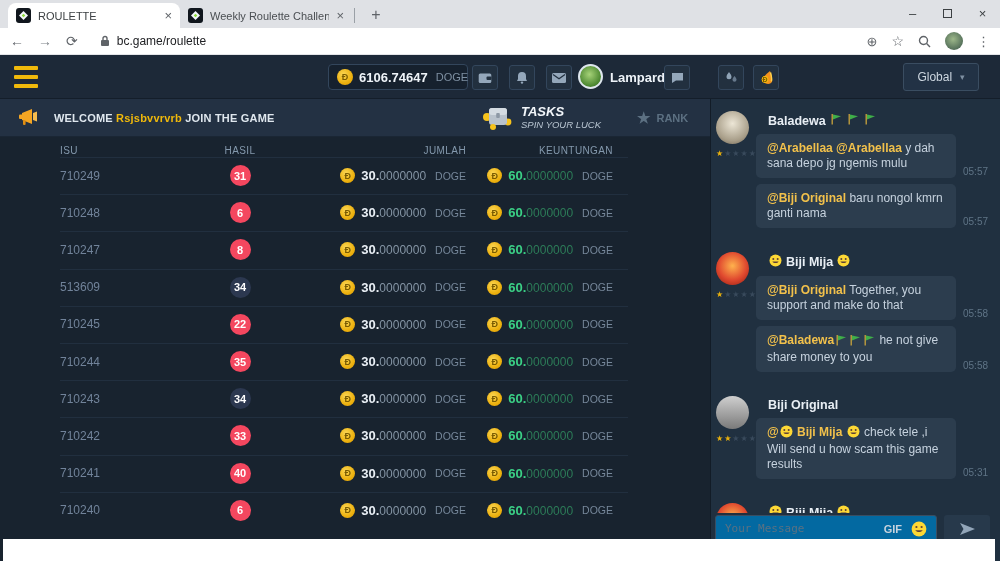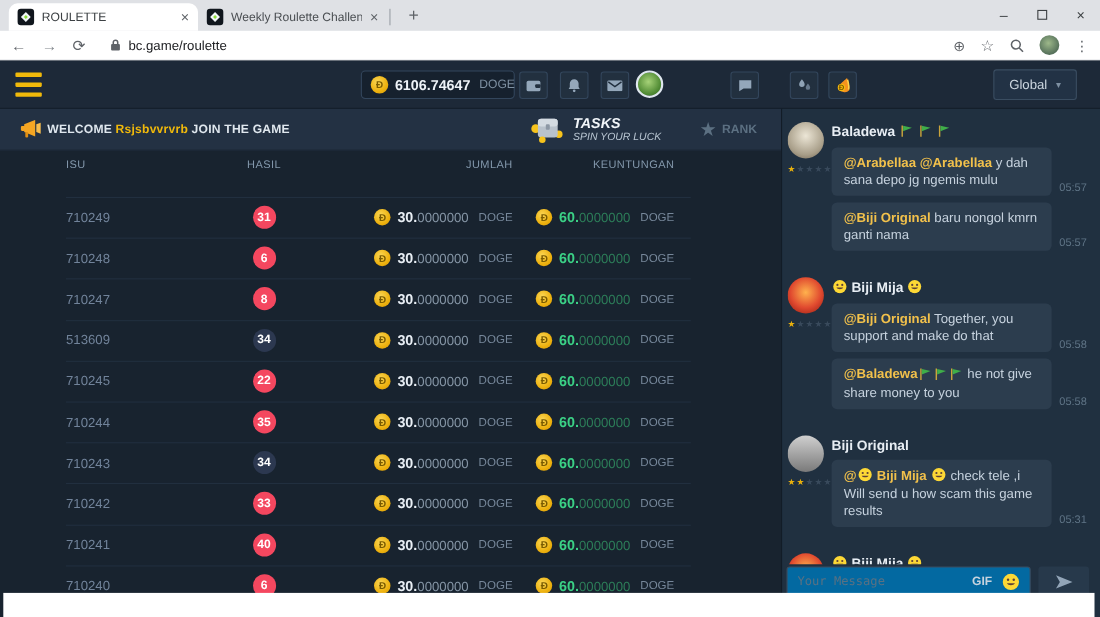--- a/index.html
+++ b/index.html
@@ -37,36 +37,36 @@
 .bal-num{color:#eef3f8;font-weight:bold;font-size:13px}
 .bal-cur{color:#7e90a2;font-size:11px;margin-left:2px}
 .caret{color:#7e90a2;font-size:9px}
 .icon-btn{position:absolute;top:10px;width:26px;height:25px;border:1px solid #33465c;border-radius:3px;background:#22303f;display:flex;align-items:center;justify-content:center}
 .user-avatar{position:absolute;left:578px;top:9px;width:25px;height:25px;border-radius:50%;background:radial-gradient(circle at 45% 40%,#a6d278,#4f8a33 65%,#34631f);border:2px solid #dfe7ee}
 .user-name{position:absolute;left:610px;top:0;height:44px;display:flex;align-items:center;gap:7px;color:#eef3f8;font-weight:bold;font-size:13px}
 .global-btn{position:absolute;left:903px;top:8px;width:76px;height:28px;border:1px solid #3a4d61;border-radius:3px;background:#223245;display:flex;align-items:center;justify-content:center;gap:8px;color:#cdd7e0;font-size:12px}
 
 .banner{position:absolute;left:0;top:44px;width:710px;height:38px;background:#233143;border-bottom:1px solid #1a2634;display:flex;align-items:center}
 .banner-ic{margin-left:18px}
-.welcome-text{margin-left:5px;font-size:11px;font-weight:bold;color:#dfe7ee;letter-spacing:.2px}
+.welcome-text{margin-left:16px;font-size:11px;font-weight:bold;color:#dfe7ee;letter-spacing:.2px}
 .welcome-user{color:#f0b90b}
 .tasks{position:absolute;left:481px;top:3px;display:flex;align-items:center;gap:8px}
 .tasks-txt{font-style:italic}
 .tasks-title{color:#f2f6fa;font-size:13px;font-weight:bold;line-height:15px}
 .tasks-sub{color:#b9c6d2;font-size:9.5px;line-height:11px}
 .rank{position:absolute;left:637px;top:0;height:38px;display:flex;align-items:center;gap:6px;color:#5c7082;font-size:11px;font-weight:bold}
 .rank-star{font-size:15px}
 
 .grid-cols{display:grid;grid-template-columns:60px 100px 160px 146px 147px;align-items:center}
 .thead{position:absolute;left:0;top:82px;width:696px;height:26px;color:#8499ad;font-size:10px;letter-spacing:.4px}
 .thead .h-issue{grid-column:2;text-align:left}
 .thead .h-result{grid-column:3;text-align:center}
 .thead .h-amount{grid-column:4;text-align:right}
 .thead .h-profit{grid-column:5;text-align:right}
-.rows{position:absolute;left:0;top:124px;width:688px}
+.rows{position:absolute;left:0;top:102px;width:688px}
 .row{height:37.2px;position:relative}
 .row::before{content:"";position:absolute;left:60px;right:60px;top:0;height:1px;background:#212f3f}
 .row .issue{grid-column:2;color:#71839a;font-size:12px}
 .row .ballc{grid-column:3;text-align:center}
 .ball{display:inline-flex;width:21px;height:21px;border-radius:50%;align-items:center;justify-content:center;color:#fff;font-size:11px;font-weight:bold}
 .ball.red{background:#f4475f}
 .ball.black{background:#2c3850}
 .amt{display:flex;align-items:center;justify-content:flex-end;gap:6px}
 .amt .coin{width:15px;height:15px}
 .num b{color:#e9eff5;font-size:13px}
@@ -81,21 +81,21 @@
 .chat-group{display:flex;margin-bottom:18px}
 .cg-left{width:40px;flex:none}
 .avatar{width:33px;height:33px;border-radius:50%}
 .av-house{background:radial-gradient(circle at 50% 38%,#ece6d6,#a89e89 65%,#6b5f4e)}
 .av-dragon{background:radial-gradient(circle at 50% 42%,#ffb24d,#e0492f 55%,#8e1a10)}
 .av-person{background:linear-gradient(180deg,#cfcfcf,#7a7a7a)}
 .stars{margin-top:5px;font-size:8px;letter-spacing:1px;white-space:nowrap}
 .stars .on{color:#e8b00d}
 .stars .off{color:#394a5c}
 .cg-right{flex:1;min-width:0}
-.cg-name{color:#e8eef4;font-weight:bold;font-size:12.5px;margin:2px 0 6px 0;display:flex;align-items:flex-start;gap:3px}
+.cg-name{color:#e8eef4;font-weight:bold;font-size:12.5px;margin:2px 0 6px 12px;display:flex;align-items:center;gap:3px}
 .msg{display:flex;align-items:flex-end;margin-bottom:6px}
 .bubble{background:#2c3d4e;border-radius:5px;padding:7px 11px;color:#c6d2de;font-size:12px;line-height:15px;max-width:200px}
 .mention{color:#f2c14b;font-weight:bold}
 .m-time{color:#5f7486;font-size:10px;margin:0 0 1px 7px;flex:none}
 .flag-icon,.smile-icon{display:inline-block;vertical-align:-2px;margin:0 1px}
 .chat-input-row{position:absolute;left:4px;right:10px;bottom:19px;height:27px;display:flex;gap:7px}
 .chat-input{flex:1;border:1px solid #3a4d61;border-radius:3px;background:#0369a1;display:flex;align-items:center;padding:0 9px;gap:9px}
 .chat-input input{flex:1;background:transparent;border:0;outline:none;color:#b9c6d2;font-family:"DejaVu Sans Mono",monospace;font-size:11px}
 .chat-input input::placeholder{color:#5a7183}
 .gif{color:#c7d3de;font-weight:bold;font-size:11px}
@@ -190,20 +190,24 @@
           </svg>
       </div>
       <div class="icon-btn" style="left:546px">
         <svg width="14" height="10" viewBox="0 0 14 10">
             <rect width="14" height="10" rx="1.5" fill="#94a7ba"></rect>
             <path d="M1 1.5 7 5.8 13 1.5" fill="none" stroke="#22303f" stroke-width="1.3"></path>
           </svg>
       </div>
 
       <div class="user-avatar"></div>
+      <div class="user-name">
+        <span>Lampard</span>
+        <span class="caret">▾</span>
+      </div>
       <div class="icon-btn" style="left:664px">
         <svg width="13" height="12" viewBox="0 0 13 12">
             <path d="M1 1h11v7.5H5L1 11z" fill="#94a7ba"></path>
           </svg>
       </div>
 
       <div class="icon-btn" style="left:718px">
         <svg width="13" height="13" viewBox="0 0 13 13">
             <path d="M4 1C5.5 3 6.5 4.4 6.5 5.7A2.5 2.5 0 1 1 1.5 5.7C1.5 4.4 2.5 3 4 1z" fill="#8fa3b6"></path>
             <path d="M9.5 5c1.2 1.6 2 2.7 2 3.7a2 2 0 1 1-4 0c0-1 .8-2.1 2-3.7z" fill="#67798c"></path>

